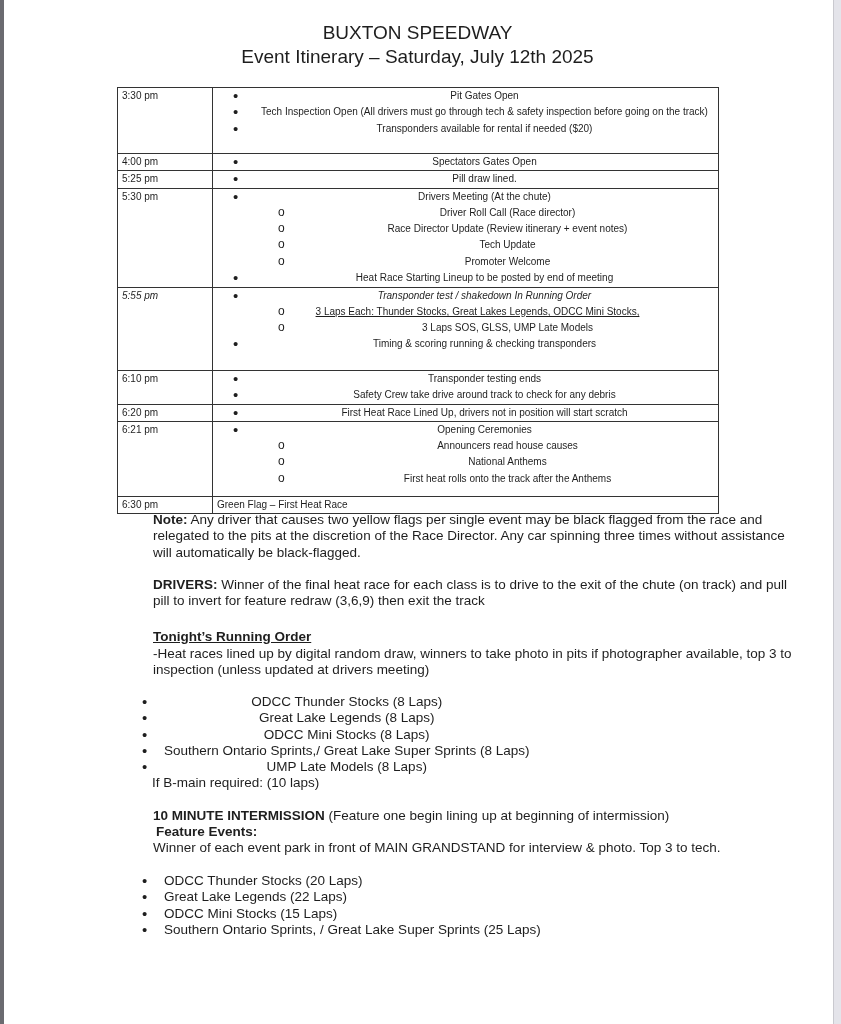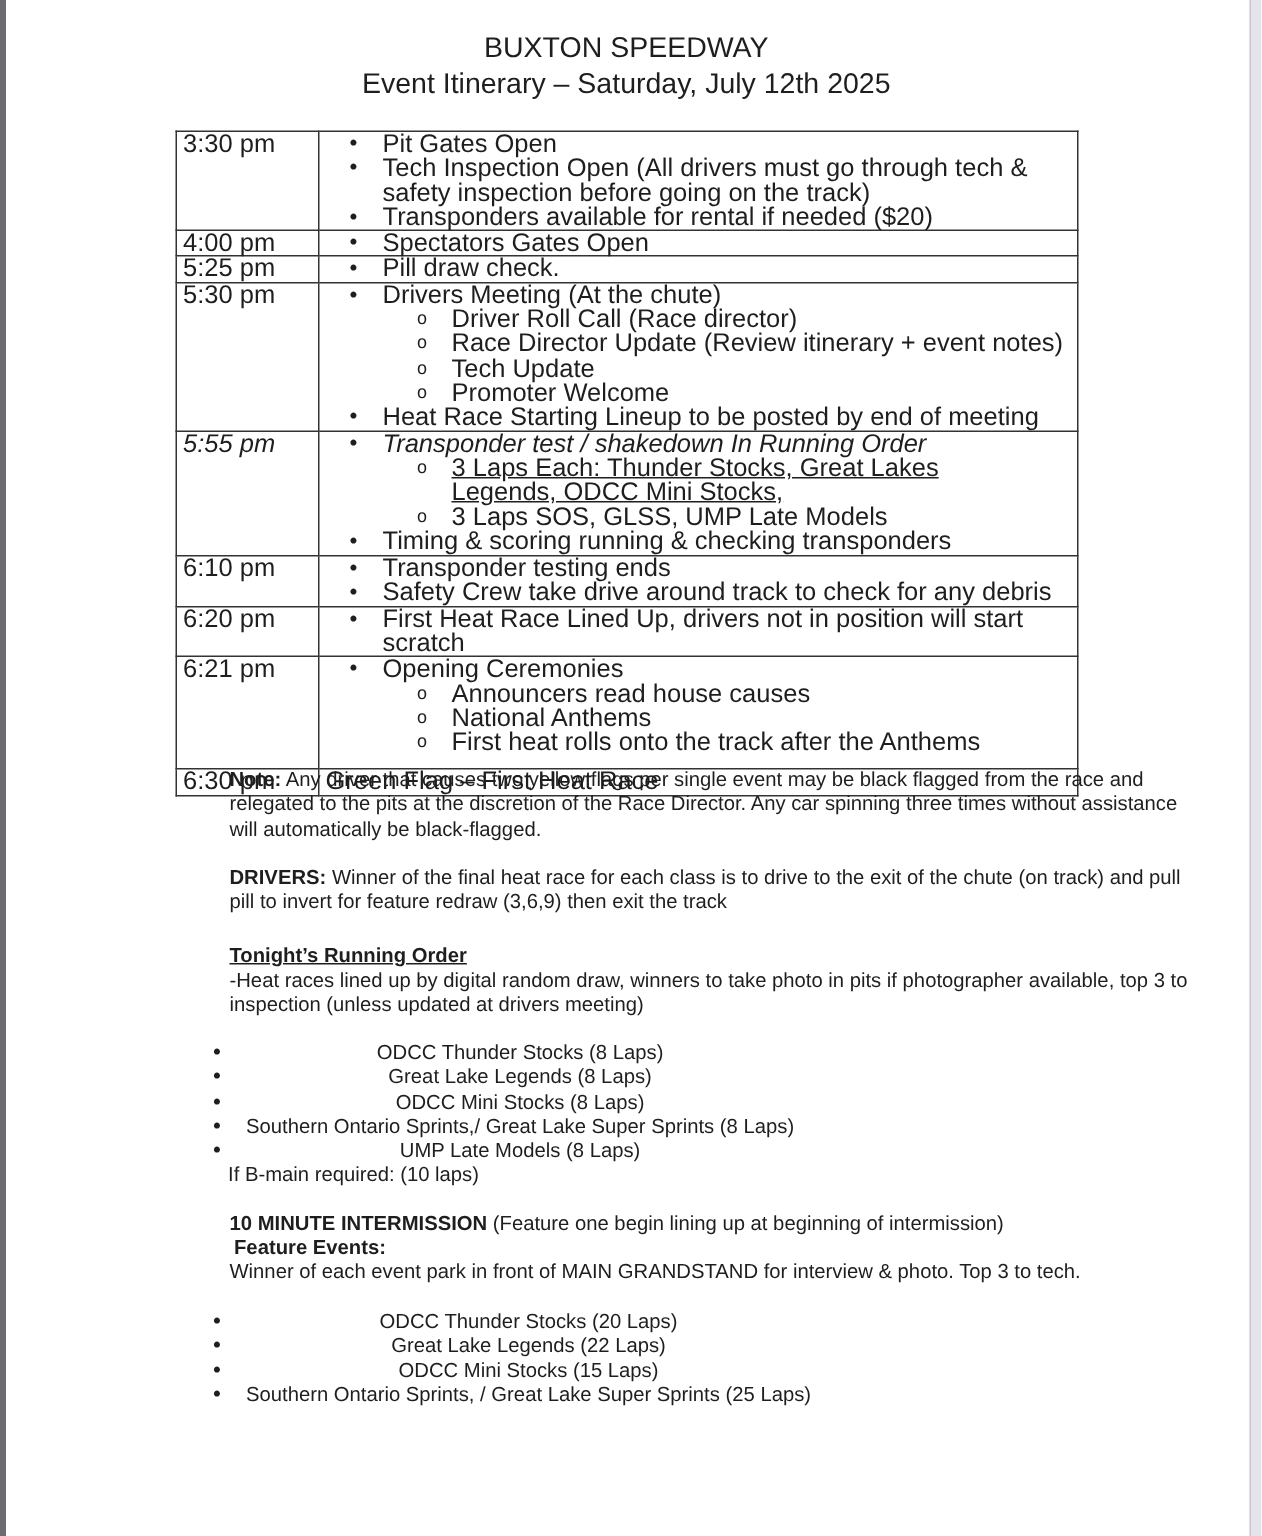--- a/index.html
+++ b/index.html
@@ -13,27 +13,27 @@
   .left-edge { position: absolute; left: 0; top: 0; width: 4px; height: 1024px; background: #6b6b70; }
   .right-edge { position: absolute; right: 0; top: 0; width: 7px; height: 1024px; background: #e4e4ea; border-left: 1px solid #c9c9cf; }
   .page { position: absolute; left: 12px; top: 0; width: 833px; height: 784px; }
 
   .title { position: absolute; left: 0; width: 811px; text-align: center; font-size: 19px; }
   .title.t1 { top: 22px; }
   .title.t2 { top: 46px; }
 
   table.sched {
     position: absolute; left: 105px; top: 87px; width: 602px;
-    border-collapse: collapse; font-size: 17px; line-height: 16.3px; padding-left: 35px;
+    border-collapse: collapse; font-size: 10px; line-height: 16.3px; padding-left: 35px;
   }
   table.sched td { border: 1.3px solid #333; vertical-align: top; padding: 0 4px; }
   td.time { width: 86px; padding-left: 5px; }
   td.act { padding-left: 0; }
   ul.b { list-style: none; margin: 0; padding: 0 0 0 38px; }
-  ul.b > li { position: relative; }
+  ul.b > li { position: relative; text-align: center; }
   ul.b > li::before { content: "\2022"; position: absolute; left: -22px; top: 0; font-size: 15px; }
   ul.c { list-style: none; margin: 0; padding: 0 0 0 46px; }
   ul.c > li { position: relative; }
   ul.c > li::before { content: "o"; position: absolute; left: -23px; top: -1px; font-size: 12px; }
   .ital { font-style: italic; }
   .plain { padding-left: 6px; }
   tr.r330 td { height: 65px; }
   tr.r400 td, tr.r525 td, tr.r620 td { height: 16px; }
   tr.r530 td { height: 98px; }
   tr.r555 td { height: 82px; }
@@ -48,21 +48,21 @@
   .ro-heading { top: 629px; font-weight: bold; text-decoration: underline; }
   .ro-desc { top: 646px; }
   ul.list { position: absolute; left: 152px; list-style: none; margin: 0; padding: 0; font-size: 13.5px; line-height: 16.3px; }
   ul.list li { position: relative; }
   ul.list li::before { content: "\2022"; position: absolute; left: -22px; font-size: 15px; }
   .heat-list { top: 694px; text-align: center; }
   .bmain { top: 775px; left: 104px; }
   .intermission { top: 808px; }
   .feat-head { top: 824px; left: 108px; font-weight: bold; }
   .feat-desc { top: 840px; width: 700px; }
-  .feat-list { top: 873px; text-align: center; }
+  .feat-list { top: 873px; }
 </style>
 </head>
 <body>
 
 <div class="left-edge"></div>
 <div class="right-edge"></div>
 
 <div class="page">
   <div class="title t1">BUXTON SPEEDWAY</div>
   <div class="title t2">Event Itinerary – Saturday, July 12th  2025</div>
@@ -84,21 +84,21 @@
       <td class="act">
         <ul class="b">
               <li>Spectators Gates Open</li>
             </ul>
       </td>
     </tr>
     <tr class="r525">
       <td class="time">5:25 pm</td>
       <td class="act">
         <ul class="b">
-              <li>Pill draw check.</li>
+              <li>Pill draw lined.</li>
             </ul>
       </td>
     </tr>
     <tr class="r530">
       <td class="time">5:30 pm</td>
       <td class="act">
         <ul class="b">
           <li>
             <span>Drivers Meeting (At the chute)</span>
             <ul class="c">

